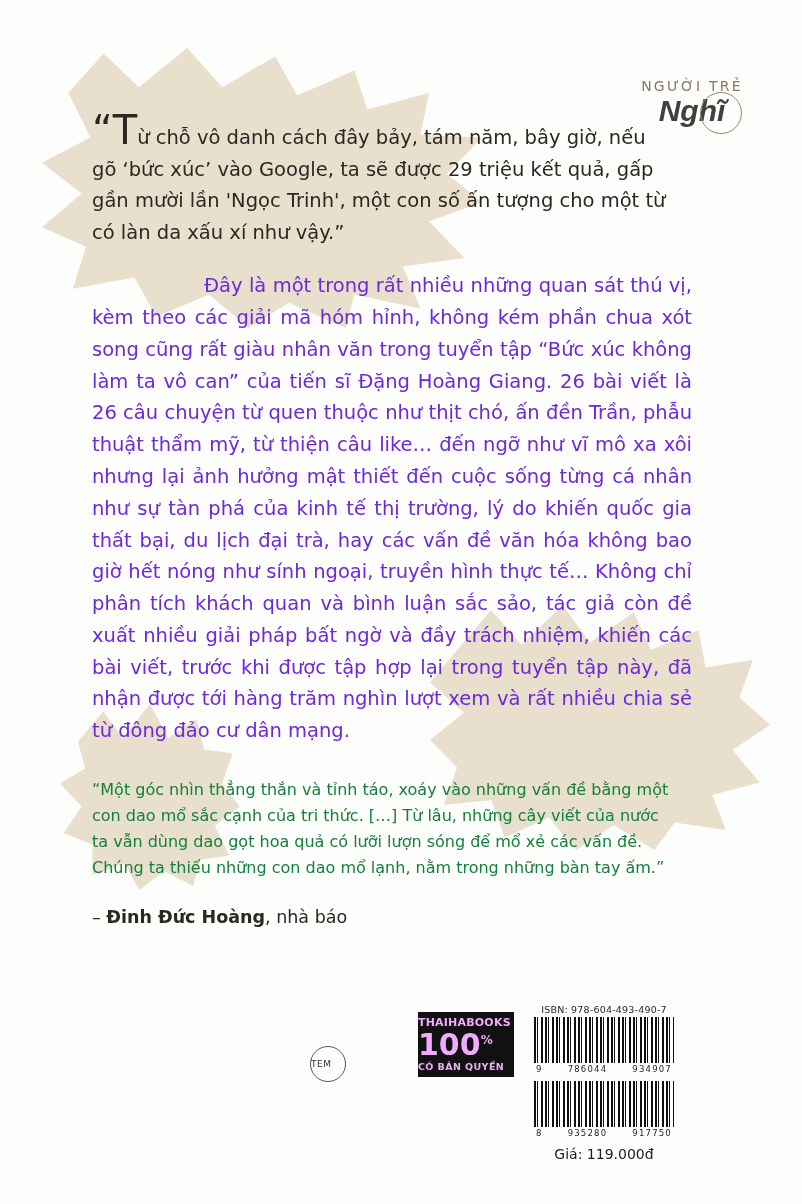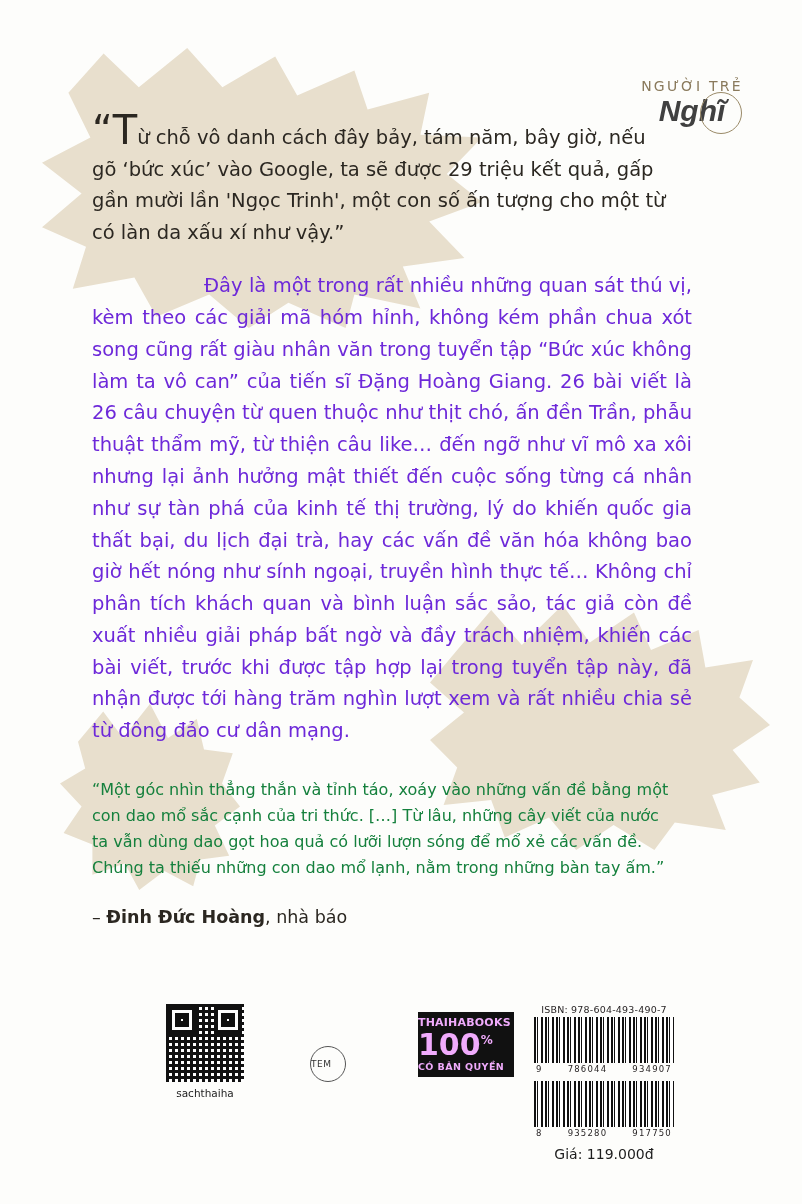--- a/index.html
+++ b/index.html
@@ -297,24 +297,20 @@
 
     <div class="attrib">
       <span>–</span>
       <b>Đinh Đức Hoàng</b><span>, nhà báo</span>
     </div>
 
   </div>
 
   <div class="footer">
 
-    <div class="qr-block">
-      <div class="qr"></div>
-      <div class="qr-caption">sachthaiha</div>
-    </div>
 
     <div class="tem-badge">
       <span>TEM</span>
     </div>
 
     <div class="hundred">
       <div class="brand">THAIHABOOKS</div>
       <div class="num"><span>100</span><sup>%</sup></div>
       <div class="sub">CÓ BẢN QUYỀN</div>
     </div>

